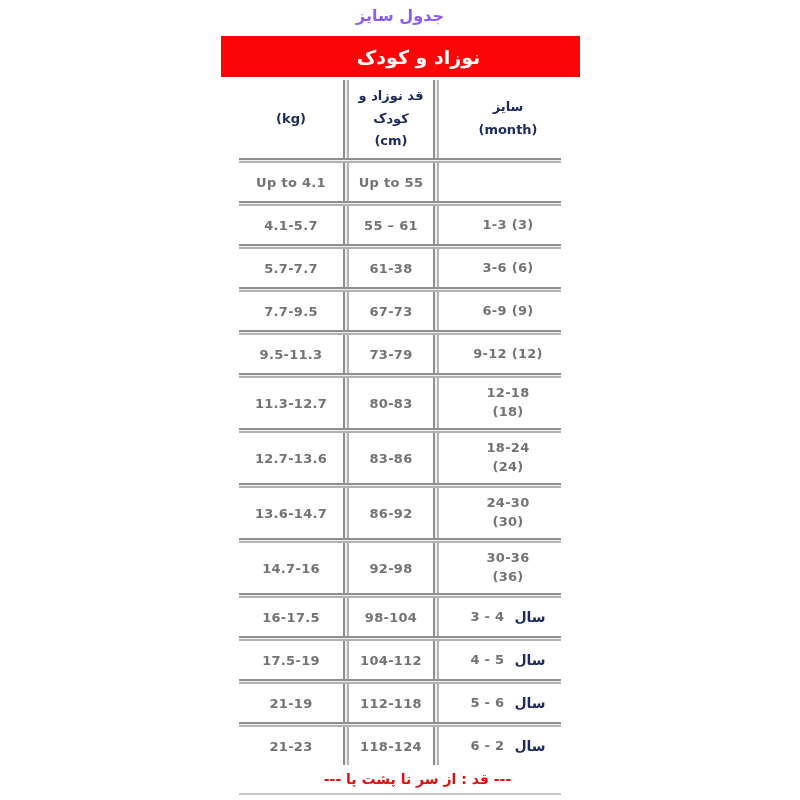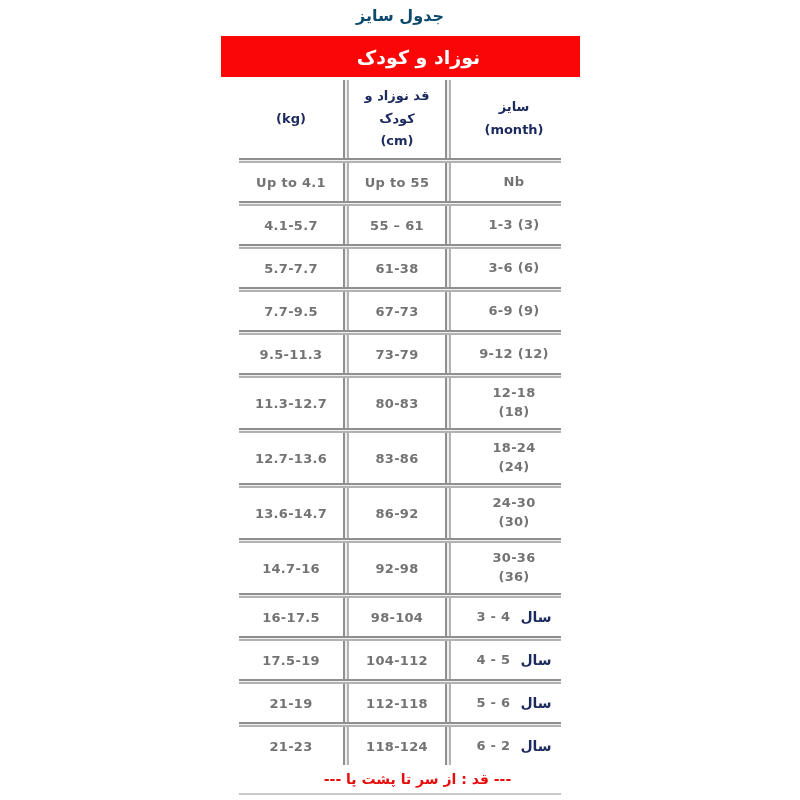--- a/index.html
+++ b/index.html
@@ -2,39 +2,39 @@
 <html lang="fa"><head>
 <meta charset="utf-8">
 <style>
   html,body { margin:0; padding:0; background:#ffffff; }
   body { width:800px; height:800px; overflow:hidden; font-family:"DejaVu Sans", sans-serif; }
   .canvas { position:relative; width:800px; height:800px; background:#fff; }
 
   .page-title {
     margin:0; padding-top:6px; height:26px;
     text-align:center; direction:rtl;
-    font-size:16px; font-weight:bold; color:#0c4a6e;
+    font-size:16px; font-weight:bold; color:#8b5cf6;
   }
 
   .banner {
     width:322px; height:41px; margin:4px auto 3px;
     background:#fb0606; color:#ffffff;
     display:flex; align-items:center; justify-content:center;
     font-size:19px; font-weight:bold; direction:rtl;padding-left:37px;
   }
 
   .tbl { width:322px; margin:0 auto; }
   .row { display:flex; align-items:stretch; min-height:38px; }
   .row.tall { min-height:50px;align-items:center; }
   .cell {
     display:flex; align-items:center; justify-content:center;
     text-align:center; padding:2px 0;
   }
   .c1 { width:104px; }
-  .c2 { width:96px; }
+  .c2 { width:84px; }
   .c3 { flex:1; gap:10px;margin-left:16px; }
 
   .header { min-height:78px; }
   .header .cell { flex-direction:column; justify-content:center; line-height:1.75; gap:0; }
 
   .fa { font-weight:bold; color:#1c2a5e; direction:rtl; font-size:13px; }
   .unit { font-weight:bold; color:#1c2a5e; font-size:13px; direction:ltr; }
 
   .num {
     font-family:"DejaVu Sans", sans-serif;
@@ -96,23 +96,20 @@
     </div>
 
     <div class="hsep"></div>
 
     <div id="rows">
         <div class="row">
           <div class="cell c1 num">Up to 4.1</div>
           <div class="vd"></div>
           <div class="cell c2 num">Up to 55</div>
           <div class="vd"></div>
-          <div class="cell c3">
-            <span class="num size-val">Nb</span>
-          </div>
         </div>
         <div class="hsep"></div>
         <div class="row">
           <div class="cell c1 num">4.1-5.7</div>
           <div class="vd"></div>
           <div class="cell c2 num">55 – 61</div>
           <div class="vd"></div>
           <div class="cell c3">
             <span class="num size-val">1-3 (3)</span>
           </div>

